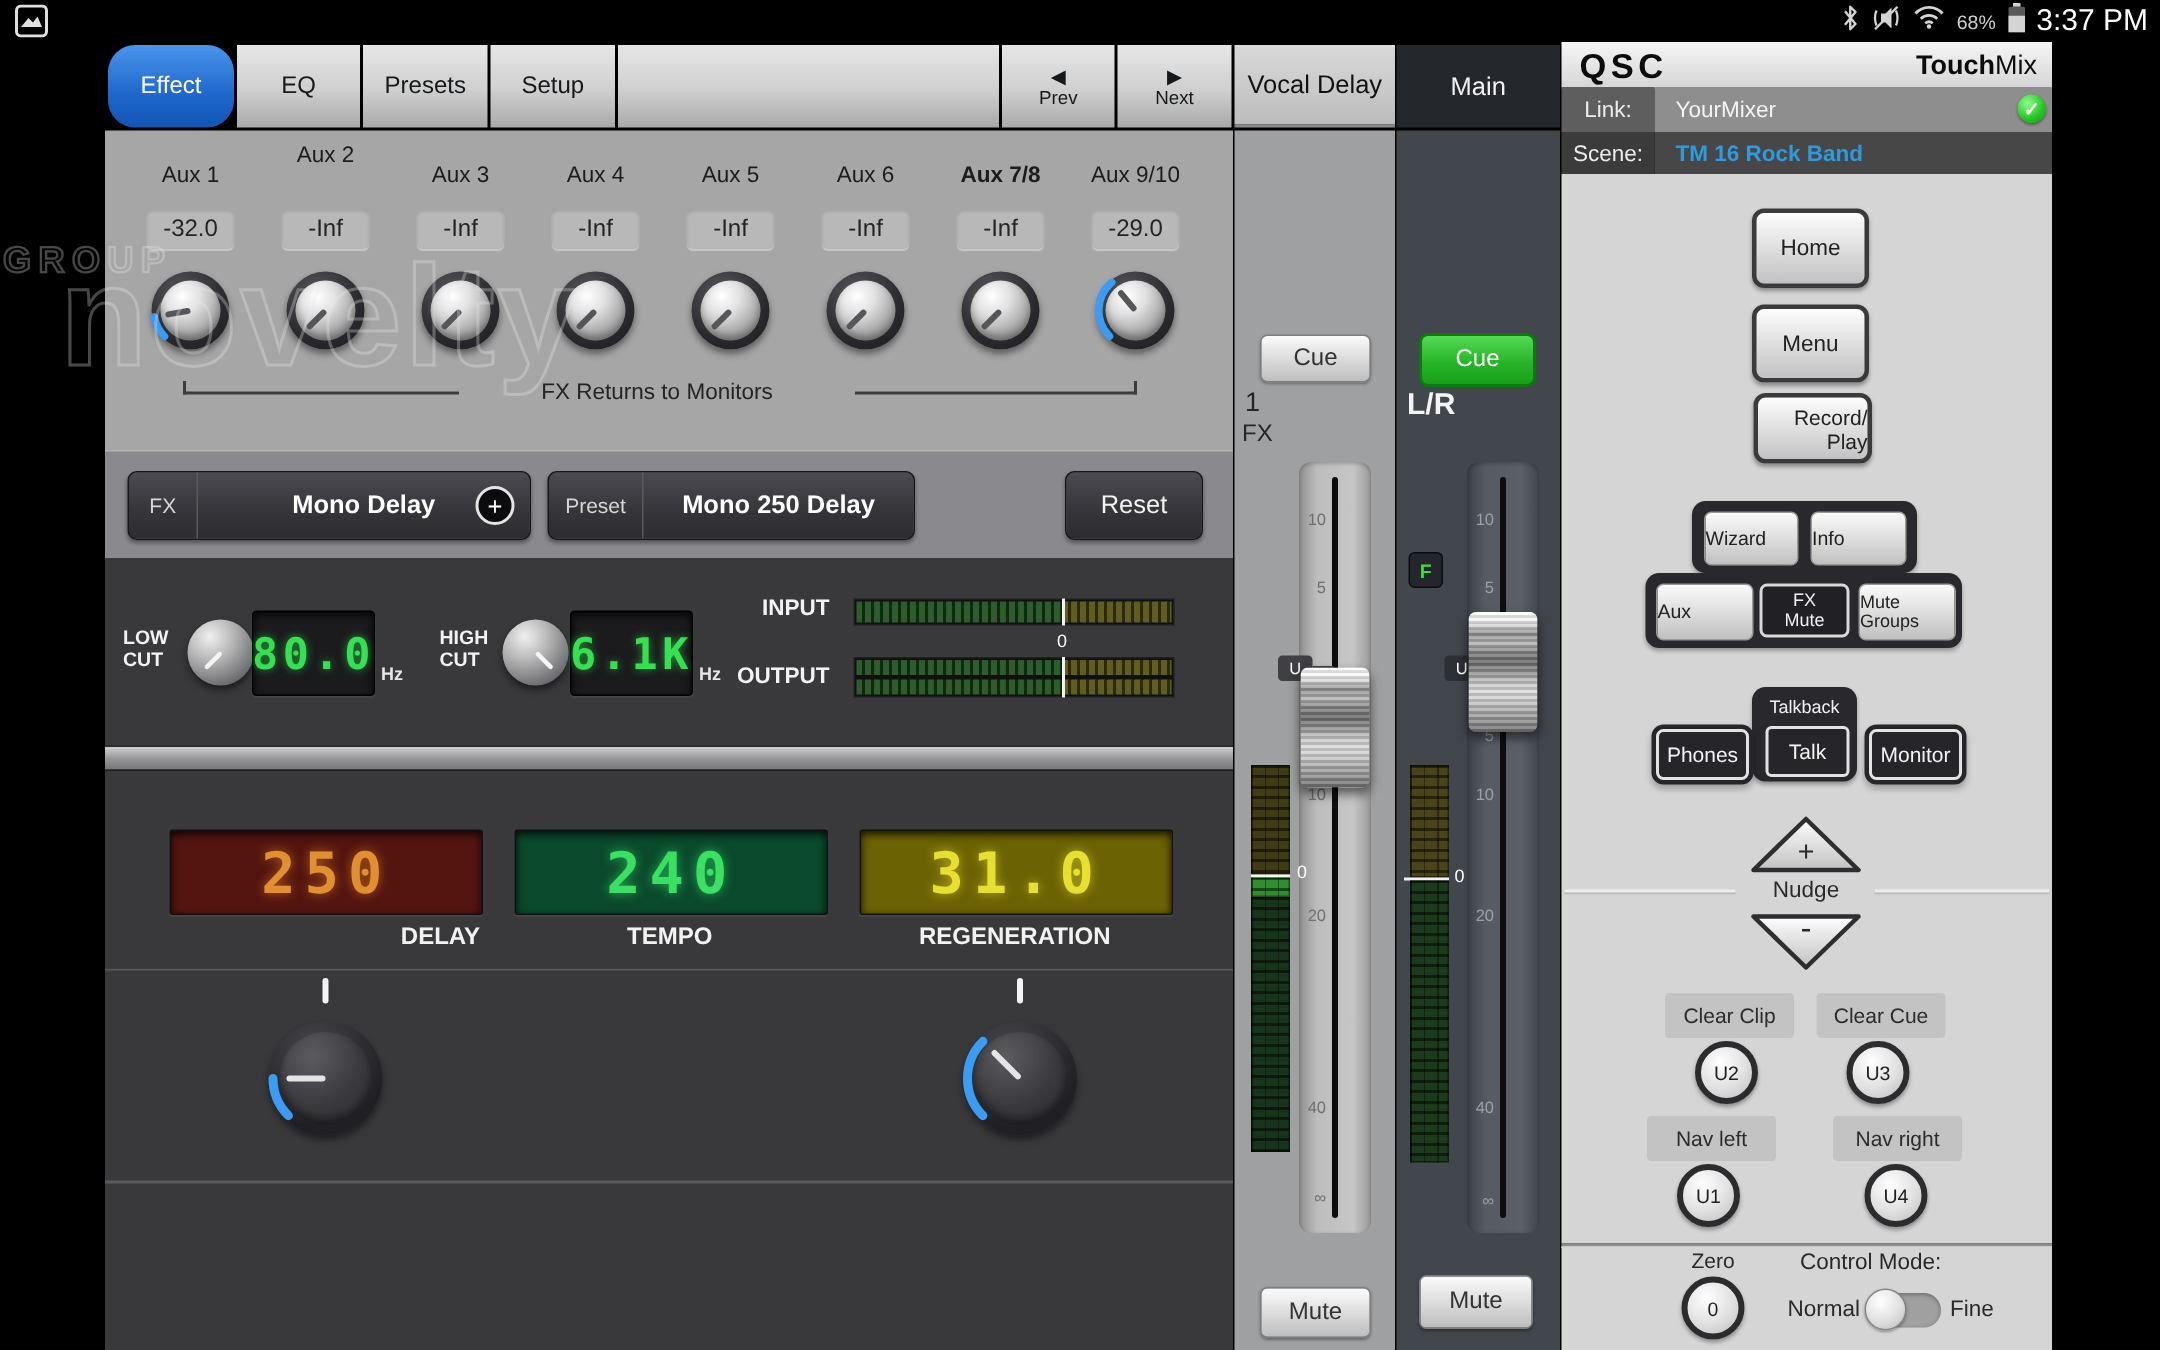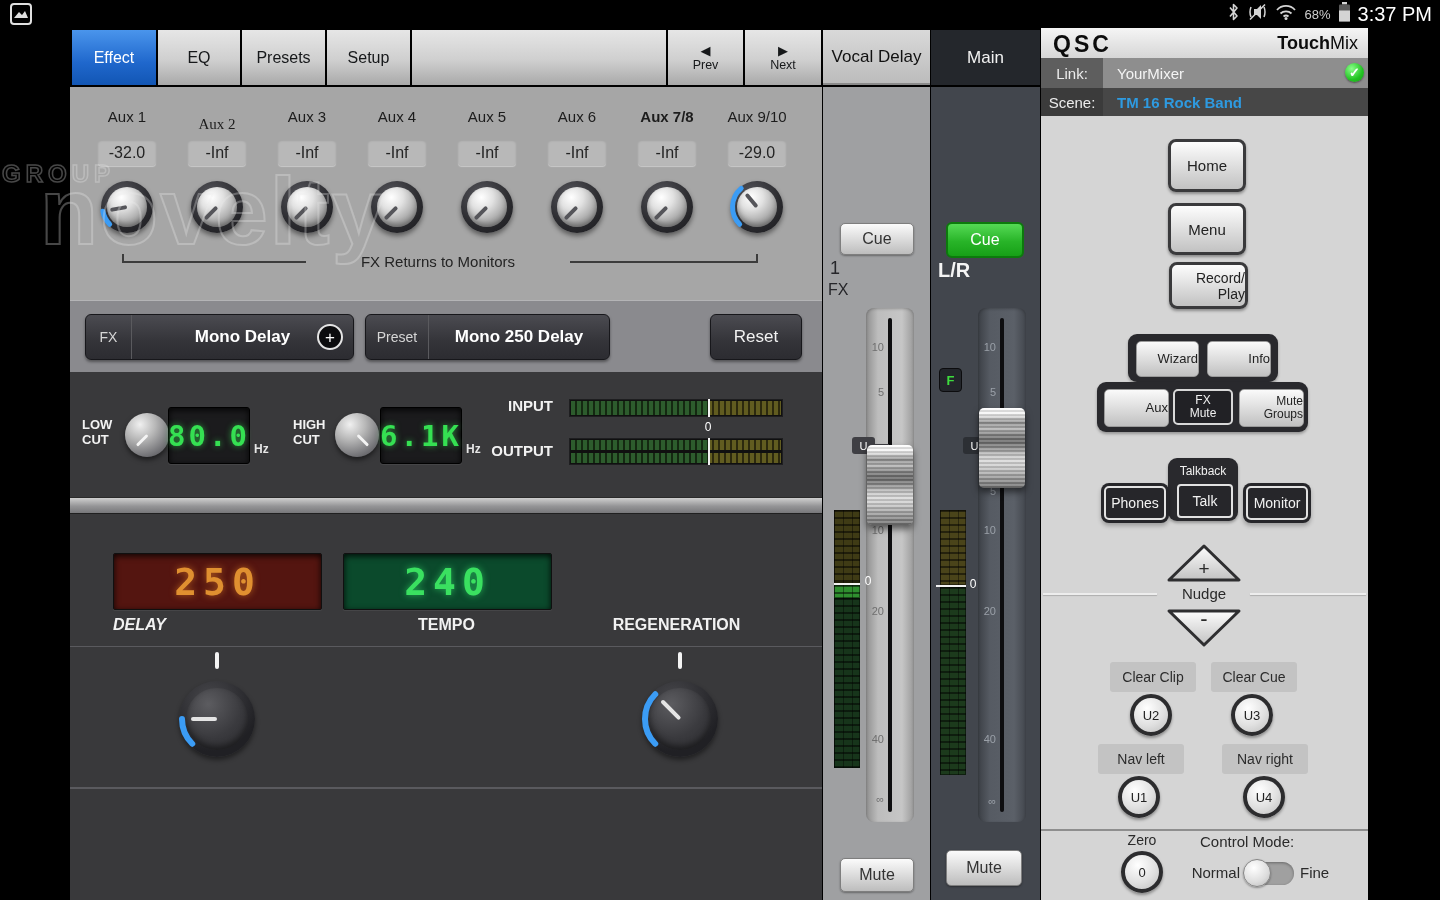--- a/index.html
+++ b/index.html
@@ -7,21 +7,21 @@
   .screen{position:relative;width:1440px;height:900px;background:#000;overflow:hidden;}
   .abs{position:absolute;}
   
   .statusbar{left:0;top:0;width:1440px;height:28px;background:#000;}
   .sb-right{position:absolute;right:8px;top:0;height:28px;display:flex;align-items:center;gap:7px;}
   .sb-time{color:#fff;font-size:20px;}
   .sb-pct{color:#cfcfcf;font-size:13px;}
   
   .tab{display:flex;align-items:center;justify-content:center;font-size:16px;color:#16181a;
        background:linear-gradient(180deg,#e6e6e6 0%,#cfcfcf 55%,#a9a9a9 100%);}
-  .tab.active{background:linear-gradient(180deg,#4a95ec 0%,#1f67cc 60%,#1256b4 100%);color:#fff;}
+  .tab.active{background:linear-gradient(180deg,#4a95ec 0%,#1f67cc 60%,#1256b4 100%);color:#fff;border-radius:18px;}
   .navtab{flex-direction:column;gap:1px;font-size:12.5px;}
   .navtab .tri{font-size:13px;line-height:13px;}
   .lighttab{background:linear-gradient(180deg,#d9d9d9,#bcbcbc);border-bottom:2px solid #8b8b8b;
        display:flex;align-items:center;justify-content:center;font-size:17px;color:#111;}
   .darkhdr{background:#24272c;display:flex;align-items:center;justify-content:center;font-size:17px;color:#f2f2f2;}
   
   .aux-panel{background:#a6a6a6;}
   .auxlabel{font-size:15px;color:#1c1c1c;text-align:center;}
   .auxchip{background:#b8b8b8;border-radius:4px;font-size:16px;color:#242424;display:flex;align-items:center;justify-content:center;
        box-shadow:0 1px 1px rgba(255,255,255,.4), inset 0 1px 2px rgba(0,0,0,.12);}
@@ -88,21 +88,21 @@
   .tmix{font-size:18px;color:#0c0c0c;}
   .rrow-label{display:flex;align-items:center;justify-content:center;color:#ececec;font-size:15px;}
   .rrow-val{display:flex;align-items:center;color:#f4f4f4;font-size:15px;padding-left:14px;box-sizing:border-box;}
   .checkball{border-radius:50%;background:radial-gradient(circle at 35% 30%,#8aff8a,#22c322 60%,#14a014);color:#fff;font-size:13px;font-weight:bold;
        display:flex;align-items:center;justify-content:center;box-shadow:0 1px 2px rgba(0,0,0,.45);}
   .remote-body{background:#d5d5d5;}
   .remote-btn{border:3px solid #3a3a3c;border-radius:8px;background:linear-gradient(180deg,#fdfdfd,#dcdcdc 55%,#c2c2c2);color:#222;
        display:flex;flex-direction:column;align-items:center;justify-content:center;font-size:15px;line-height:17px;box-shadow:0 2px 3px rgba(0,0,0,.35);}
   .grp{background:#29292d;border-radius:9px;box-shadow:0 2px 3px rgba(0,0,0,.3);}
   .grp-lightbtn{background:linear-gradient(180deg,#fafafa,#d8d8d8 60%,#c0c0c0);border-radius:5px;border:1px solid #9a9a9a;color:#222;
-       display:flex;flex-direction:column;align-items:flex-end;justify-content:center;text-align:center;font-size:13px;line-height:14px;}
+       display:flex;flex-direction:column;align-items:flex-start;justify-content:center;text-align:center;font-size:13px;line-height:14px;}
   .grp-darkbtn{background:#212125;border:2px solid #d8d8d8;border-radius:5px;color:#f0f0f0;
        display:flex;flex-direction:column;align-items:center;justify-content:center;text-align:center;font-size:12px;line-height:13px;}
   .blackbtn{background:#26262a;border:2px solid #e2e2e2;box-shadow:0 0 0 3px #26262a,0 3px 4px 3px rgba(0,0,0,.25);border-radius:5px;color:#f2f2f2;
        display:flex;align-items:center;justify-content:center;font-size:14px;}
   .tbtext{color:#f0f0f0;font-size:12px;text-align:center;}
   .labelbox{background:#c3c3c3;border-radius:3px;color:#2c2c2c;font-size:14px;display:flex;align-items:center;justify-content:center;}
   .ucircle{border:4px solid #2c2c2e;border-radius:50%;background:radial-gradient(circle at 38% 30%,#ffffff,#e0e0e0 55%,#bdbdbd);color:#222;font-size:13px;
        display:flex;align-items:center;justify-content:center;box-shadow:0 2px 3px rgba(0,0,0,.35);box-sizing:border-box;}
   .rtext{color:#2a2a2a;font-size:15px;}
   .nline{background:#ededed;box-shadow:0 1px 1px rgba(0,0,0,.18);}
@@ -181,21 +181,21 @@
   <div class="abs lighttab" style="left:823px;top:30px;width:107px;height:55px;box-sizing:border-box;">
       <span>Vocal Delay</span>
     </div>
   <div class="abs darkhdr" style="left:931px;top:30px;width:109px;height:55px;">
       <span>Main</span>
     </div>
 
   <div class="abs aux-panel" style="left:70px;top:87px;width:752px;height:213px;"></div>
 
   <div class="abs auxlabel" style="left:82px;top:108px;width:90px;">Aux 1</div>
-  <div class="abs auxlabel" style="left:172px;top:116px;width:90px;font-family:Liberation Serif, serif;">Aux 2</div>
+  <div class="abs auxlabel" style="left:172px;top:95px;width:90px;">Aux 2</div>
   <div class="abs auxlabel" style="left:262px;top:108px;width:90px;">Aux 3</div>
   <div class="abs auxlabel" style="left:352px;top:108px;width:90px;">Aux 4</div>
   <div class="abs auxlabel" style="left:442px;top:108px;width:90px;">Aux 5</div>
   <div class="abs auxlabel" style="left:532px;top:108px;width:90px;">Aux 6</div>
   <div class="abs auxlabel" style="left:622px;top:108px;width:90px;font-weight:bold;">Aux 7/8</div>
   <div class="abs auxlabel" style="left:712px;top:108px;width:90px;">Aux 9/10</div>
 
   <div class="abs auxchip" style="left:98px;top:140px;width:58px;height:26px;">-32.0</div>
   <div class="abs auxchip" style="left:188px;top:140px;width:58px;height:26px;">-Inf</div>
   <div class="abs auxchip" style="left:278px;top:140px;width:58px;height:26px;">-Inf</div>
@@ -310,21 +310,22 @@
     <div class="iorow" style="position:absolute;left:1px;right:1px;bottom:1px;height:10px;">
         <div class="olivepart"></div>
       </div>
     <div class="iotick"></div>
   </div>
 
   <div class="abs divbar" style="left:70px;top:497px;width:752px;height:15px;"></div>
 
   <div class="abs ledbox bigled" style="left:113px;top:553px;width:207px;height:55px;background:#541510;color:#e09030;text-shadow:0 0 7px rgba(255,150,40,.55);">250</div>
   <div class="abs ledbox bigled" style="left:343px;top:553px;width:207px;height:55px;background:#0b4a2c;color:#3ae060;text-shadow:0 0 7px rgba(60,255,120,.55);">240</div>
-  <div class="abs wlabel" style="left:113px;top:617px;width:207px;text-align:left;font-size:16px;font-style:italic;">DELAY</div>
+  <div class="abs ledbox bigled" style="left:573px;top:553px;width:207px;height:55px;background:#6b6204;color:#e8e030;text-shadow:0 0 7px rgba(255,240,60,.55);">31.0</div>
+  <div class="abs wlabel" style="left:113px;top:617px;width:207px;text-align:right;font-size:16px;">DELAY</div>
   <div class="abs wlabel" style="left:343px;top:617px;width:207px;text-align:center;font-size:16px;">TEMPO</div>
   <div class="abs wlabel" style="left:573px;top:617px;width:207px;text-align:center;font-size:16px;">REGENERATION</div>
   <div class="abs secline" style="left:70px;top:646px;width:752px;height:1px;"></div>
 
   <div class="abs" style="left:215px;top:652px;width:4px;height:17px;background:#f4f4f4;border-radius:2px;"></div>
   <div class="abs" style="left:678px;top:652px;width:4px;height:17px;background:#f4f4f4;border-radius:2px;"></div>
   <div class="knob bigknob" style="left:179px;top:681px;width:76px;height:76px;">
     <div class="ring"></div>
     <svg width="80" height="80" viewBox="0 0 80 80">
         <path d="M 15.25 64.75 A 35 35 0 0 1 5 40" stroke="#3b9cf5" stroke-width="6" fill="none" stroke-linecap="round"></path>

